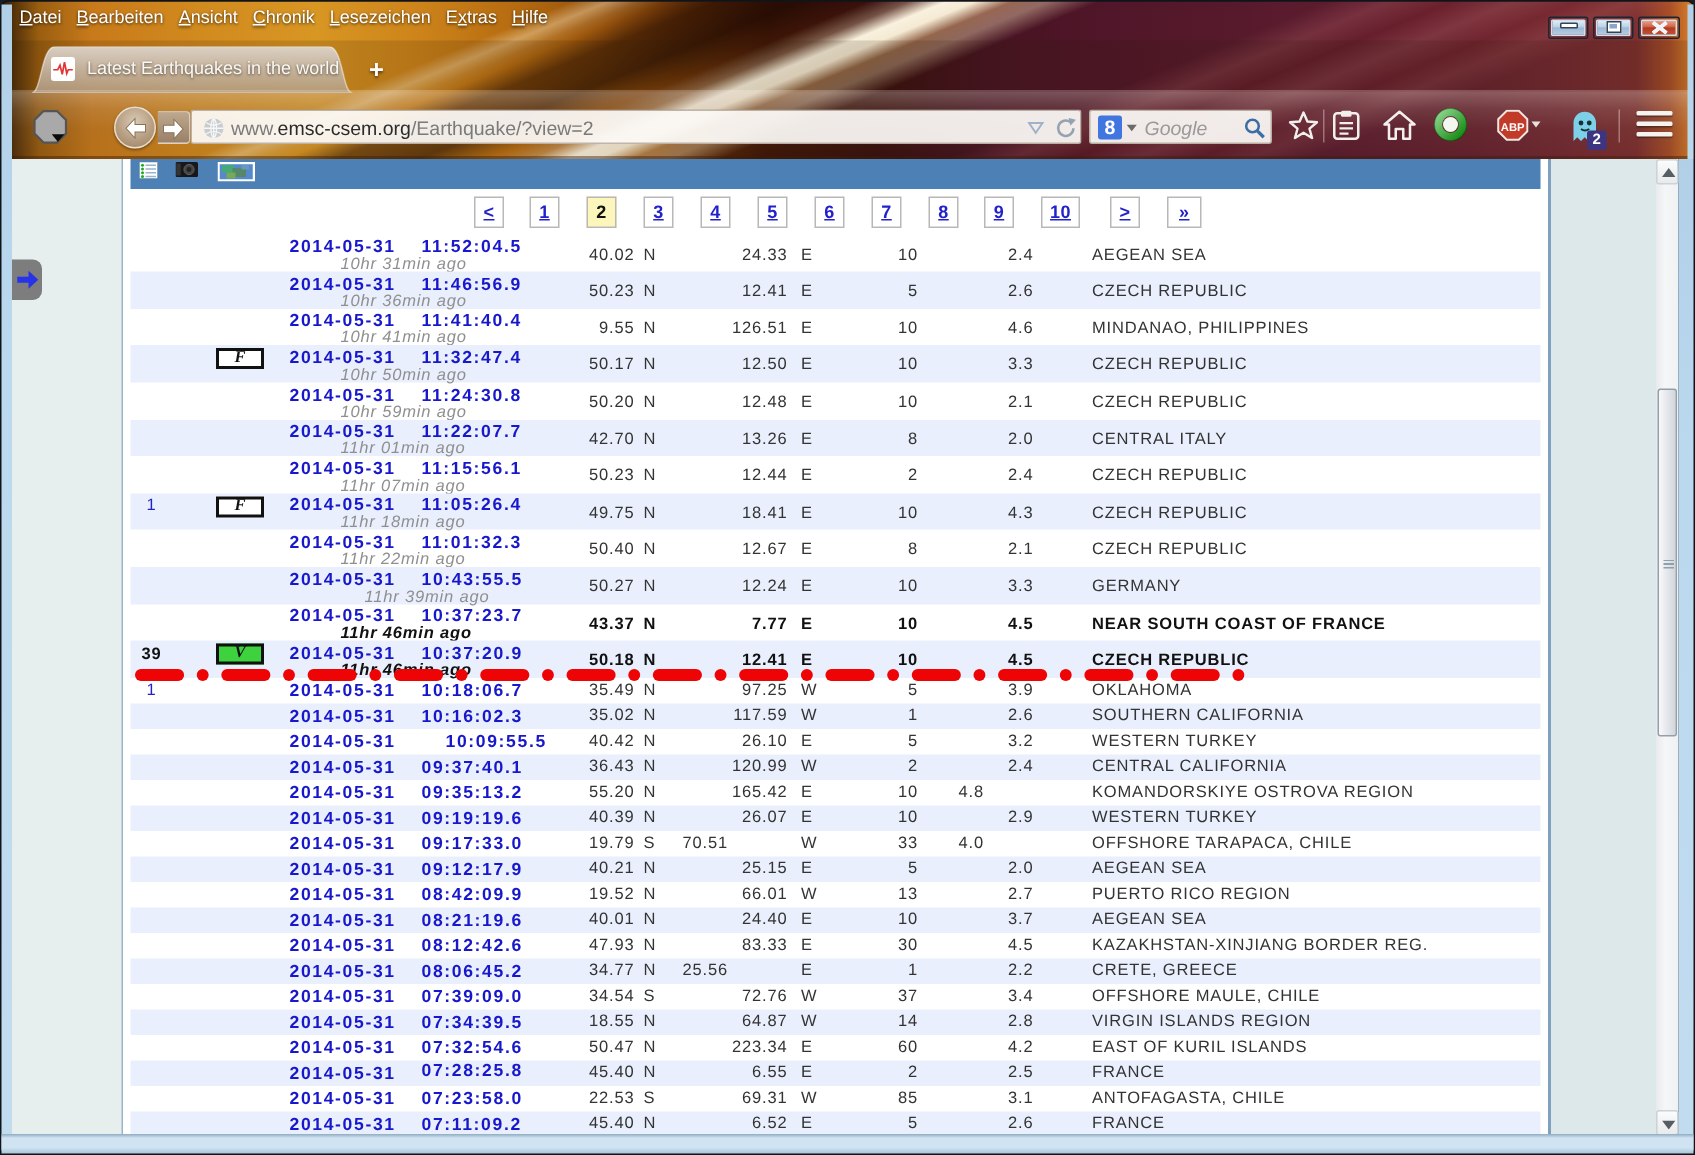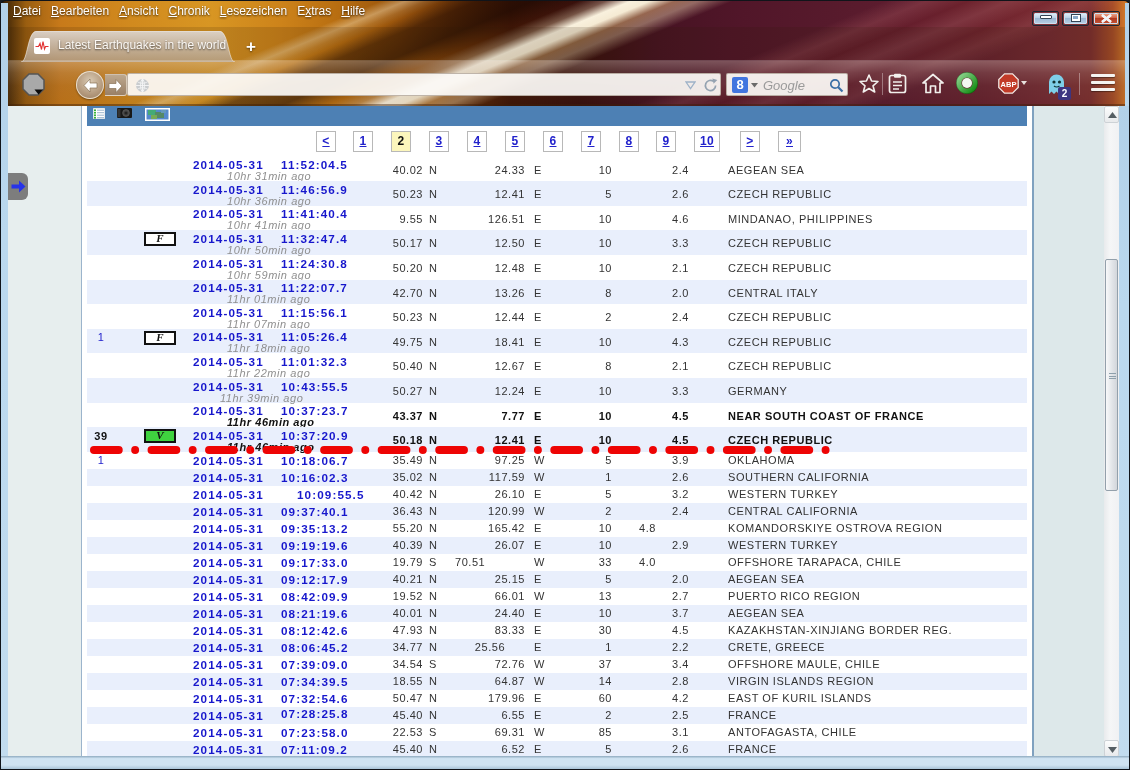--- a/index.html
+++ b/index.html
@@ -131,20 +131,21 @@
 <div id="fwdbtn">
         <svg style="position:absolute;left:3px;top:4px" width="16" height="14" viewBox="0 0 16 14">
           <path d="M8 0.5 L14 7 L8 13.5 L8 9.5 L1 9.5 L1 4.5 L8 4.5 Z" fill="#fff" stroke="#8a7458" stroke-width=".7"></path>
         </svg>
       </div>
 <div id="urlbar">
 <svg style="position:absolute;left:7px;top:4px" width="15" height="15" viewBox="0 0 15 15">
           <circle cx="7.5" cy="7.5" r="6.5" fill="#c9ccce"></circle>
           <path d="M1 7.5 h13 M7.5 1 v13 M2.5 3.8 c3,2 7,2 10,0 M2.5 11.2 c3,-2 7,-2 10,0 M7.5 1 c-2.5,1.8 -2.5,11.2 0,13 M7.5 1 c2.5,1.8 2.5,11.2 0,13" stroke="#f5f6f7" stroke-width=".9" fill="none"></path>
         </svg>
+<div id="urltext">www.<b>emsc-csem.org</b>/Earthquake/?view=2</div>
 <svg style="position:absolute;left:557px;top:7px" width="11" height="9" viewBox="0 0 11 9">
           <path d="M1 1 L5.5 7.5 L10 1 Z" fill="none" stroke="#9eb2c8" stroke-width="1.3"></path>
         </svg>
 <svg style="position:absolute;left:575px;top:4px" width="15" height="15" viewBox="0 0 15 15">
           <path d="M12.6 7.5 a5.1 5.1 0 1 1 -2 -4.05" fill="none" stroke="#95a3b1" stroke-width="1.7"></path>
           <polygon points="9.4,0.6 14.3,1.9 10.6,5.8" fill="#95a3b1"></polygon>
         </svg>
 </div>
 <div id="searchbar">
 <div style="position:absolute;left:5px;top:3px;width:16px;height:16px;background:#4175df;border-radius:2px;color:#fff;font-size:13px;font-weight:bold;text-align:center;line-height:16px">8</div>
@@ -357,21 +358,21 @@
           <span class="c" style="left:342px;top:7px">N</span>
           <span class="c" style="left:368px;top:7px;width:70px;text-align:right">12.67</span>
           <span class="c" style="left:447px;top:7px">E</span>
           <span class="c" style="left:475px;top:7px;width:50px;text-align:right">8</span>
           <span class="c" style="left:552px;top:7px;width:50px;text-align:right">2.1</span>
           <span class="c" style="left:641px;top:7px">CZECH REPUBLIC</span>
         </div>
 <div class="r rb" style="height:24.62px">
           <span class="c dt" style="left:106px;top:1.5px">2014-05-31</span>
           <span class="c dt" style="left:194px;top:1.5px">10:43:55.5</span>
-          <span class="c ago" style="left:133px;top:13.5px">11hr 39min ago</span>
+          <span class="c ago" style="left:156px;top:13.5px">11hr 39min ago</span>
           <span class="c" style="left:266px;top:7px;width:70px;text-align:right">50.27</span>
           <span class="c" style="left:342px;top:7px">N</span>
           <span class="c" style="left:368px;top:7px;width:70px;text-align:right">12.24</span>
           <span class="c" style="left:447px;top:7px">E</span>
           <span class="c" style="left:475px;top:7px;width:50px;text-align:right">10</span>
           <span class="c" style="left:552px;top:7px;width:50px;text-align:right">3.3</span>
           <span class="c" style="left:641px;top:7px">GERMANY</span>
         </div>
 <div class="r bold" style="height:24.62px">
           <span class="c dt" style="left:106px;top:1.5px">2014-05-31</span>
@@ -519,21 +520,21 @@
           <span class="c" style="left:447px;top:2.5px">E</span>
           <span class="c" style="left:475px;top:2.5px;width:50px;text-align:right">30</span>
           <span class="c" style="left:552px;top:2.5px;width:50px;text-align:right">4.5</span>
           <span class="c" style="left:641px;top:2.5px">KAZAKHSTAN-XINJIANG BORDER REG.</span>
         </div>
 <div class="r rb" style="height:17.0px">
           <span class="c dt" style="left:106px;top:2.5px">2014-05-31</span>
           <span class="c dt" style="left:194px;top:2.5px">08:06:45.2</span>
           <span class="c" style="left:266px;top:2.5px;width:70px;text-align:right">34.77</span>
           <span class="c" style="left:342px;top:2.5px">N</span>
-          <span class="c" style="left:368px;top:2.5px;width:70px;text-align:center">25.56</span>
+          <span class="c" style="left:368px;top:2.5px;width:70px;text-align:left">25.56</span>
           <span class="c" style="left:447px;top:2.5px">E</span>
           <span class="c" style="left:475px;top:2.5px;width:50px;text-align:right">1</span>
           <span class="c" style="left:552px;top:2.5px;width:50px;text-align:right">2.2</span>
           <span class="c" style="left:641px;top:2.5px">CRETE, GREECE</span>
         </div>
 <div class="r" style="height:17.0px">
           <span class="c dt" style="left:106px;top:2.5px">2014-05-31</span>
           <span class="c dt" style="left:194px;top:2.5px">07:39:09.0</span>
           <span class="c" style="left:266px;top:2.5px;width:70px;text-align:right">34.54</span>
           <span class="c" style="left:342px;top:2.5px">S</span>
@@ -552,21 +553,21 @@
           <span class="c" style="left:447px;top:2.5px">W</span>
           <span class="c" style="left:475px;top:2.5px;width:50px;text-align:right">14</span>
           <span class="c" style="left:552px;top:2.5px;width:50px;text-align:right">2.8</span>
           <span class="c" style="left:641px;top:2.5px">VIRGIN ISLANDS REGION</span>
         </div>
 <div class="r" style="height:17.0px">
           <span class="c dt" style="left:106px;top:2.5px">2014-05-31</span>
           <span class="c dt" style="left:194px;top:2.5px">07:32:54.6</span>
           <span class="c" style="left:266px;top:2.5px;width:70px;text-align:right">50.47</span>
           <span class="c" style="left:342px;top:2.5px">N</span>
-          <span class="c" style="left:368px;top:2.5px;width:70px;text-align:right">179.96</span>
+          <span class="c" style="left:368px;top:2.5px;width:70px;text-align:right">223.34</span>
           <span class="c" style="left:447px;top:2.5px">E</span>
           <span class="c" style="left:475px;top:2.5px;width:50px;text-align:right">60</span>
           <span class="c" style="left:552px;top:2.5px;width:50px;text-align:right">4.2</span>
           <span class="c" style="left:641px;top:2.5px">EAST OF KURIL ISLANDS</span>
         </div>
 <div class="r rb" style="height:17.0px">
           <span class="c dt" style="left:106px;top:2.5px">2014-05-31</span>
           <span class="c dt" style="left:194px;top:0">07:28:25.8</span>
           <span class="c" style="left:266px;top:2.5px;width:70px;text-align:right">45.40</span>
           <span class="c" style="left:342px;top:2.5px">N</span>

